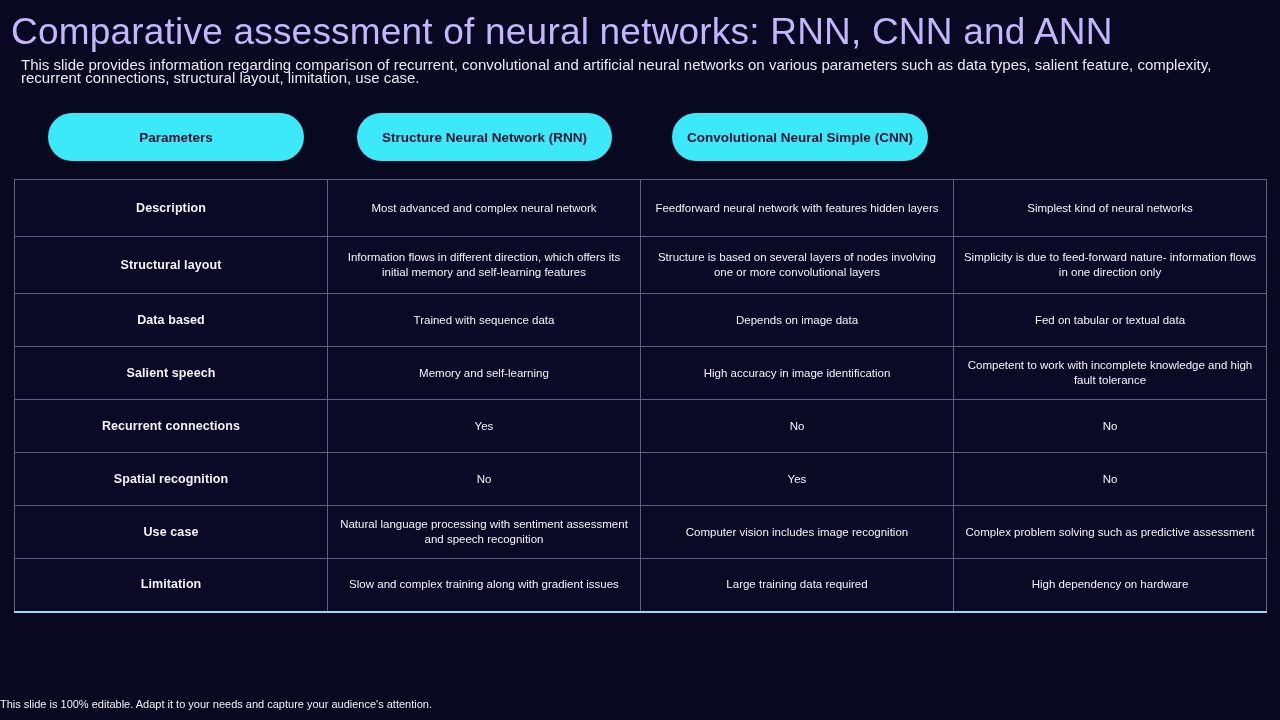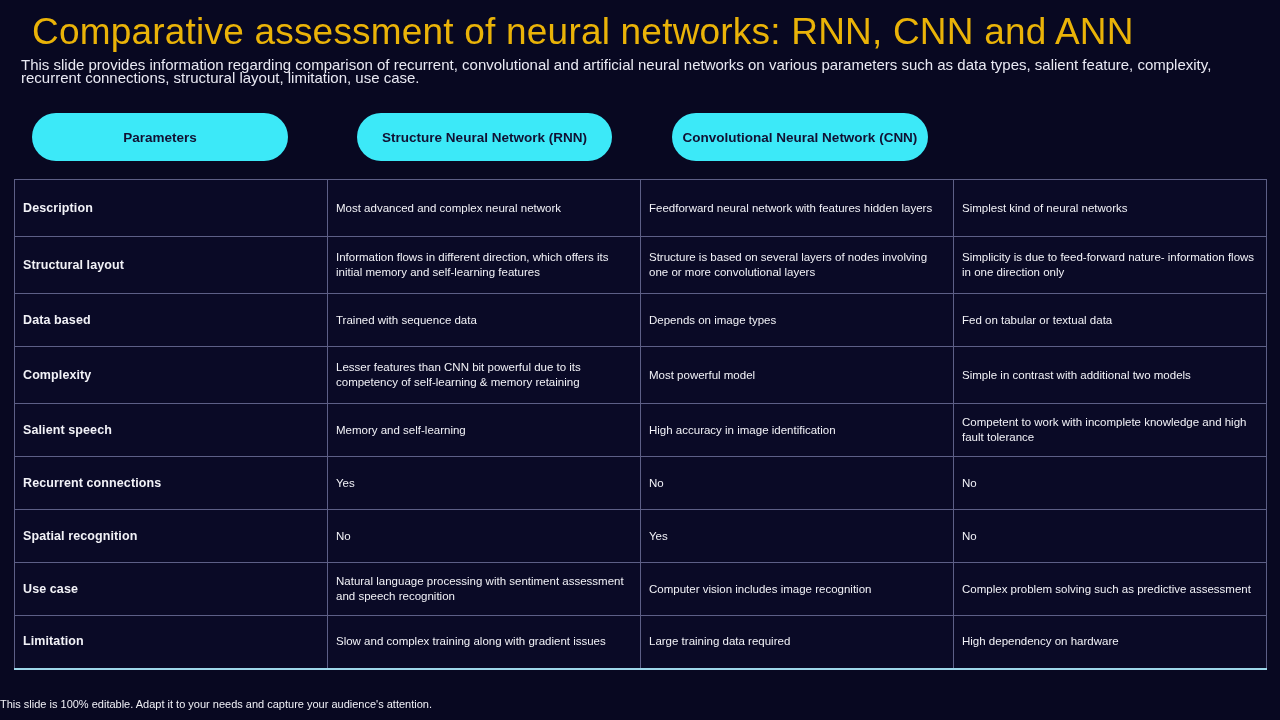--- a/index.html
+++ b/index.html
@@ -17,28 +17,28 @@
   }
   .slide {
     position: absolute;
     inset: 0;
     background: #080821;
   }
 
   
   .title {
     position: absolute;
-    left: 32px;
+    left: 11px;
     top: 6px;
     width: 1240px;
     font-size: 37px;
     font-weight: 300;
     letter-spacing: 0.2px;
     line-height: 52px;
-    color: #eab308;
+    color: #c4b5fd;
     white-space: nowrap;
   }
   .subtitle {
     position: absolute;
     left: 21px;
     top: 58px;
     width: 1226px;
     font-size: 15px;
     line-height: 13px;
     color: #e9e9f3;
@@ -62,38 +62,38 @@
     display: flex;
     align-items: center;
     justify-content: center;
     text-align: center;
     font-size: 13.5px;
     font-weight: bold;
     line-height: 17px;
     box-sizing: border-box;
     padding: 0 10px;
   }
-  .pill-0 { left: 32px;  width: 256px; }
+  .pill-0 { left: 48px;  width: 256px; }
   .pill-1 { left: 357px; width: 255px; }
   .pill-2 { left: 672px; width: 256px; }
   .pill-3 { left: 988px; width: 255px; }
 
   
   .table {
     position: absolute;
     left: 14px;
     top: 179px;
     width: 1252px;
     border-collapse: collapse;
     table-layout: fixed;
   }
   .table td {
     border: 1px solid #5d5f86;
     vertical-align: middle;
-    text-align: left;
+    text-align: center;
     padding: 4px 8px;
     color: #f2f2f7;
     font-size: 11.5px;
     line-height: 15px;
     background: #0a0a26;
   }
   .table tr:last-child td {
     border-bottom: 2px solid #9fd8ea;
   }
   .table td.param {
@@ -124,21 +124,21 @@
 <body>
 
 <div class="slide">
 
   <div class="title">Comparative assessment of neural networks: RNN, CNN and ANN</div>
   <div class="subtitle">This slide provides information regarding comparison of recurrent, convolutional and artificial neural networks on various parameters such as data types, salient feature, complexity, recurrent connections, structural layout, limitation, use case.</div>
 
   <div class="pill-row">
     <div class="pill pill-0">Parameters</div>
     <div class="pill pill-1">Structure Neural Network (RNN)</div>
-    <div class="pill pill-2">Convolutional Neural Network (CNN)</div>
+    <div class="pill pill-2">Convolutional Neural Simple (CNN)</div>
   </div>
 
   <table class="table">
     <colgroup>
       <col class="c0">
         <col class="c1">
         <col class="c2">
         <col class="c3">
     </colgroup>
     <tbody>
@@ -150,28 +150,22 @@
       </tr>
       <tr class="r-tall">
         <td class="param">Structural layout</td>
         <td>Information flows in different direction, which offers its initial memory and self-learning features</td>
         <td>Structure is based on several layers of nodes involving one or more convolutional layers</td>
         <td>Simplicity is due to feed-forward nature- information flows in one direction only</td>
       </tr>
       <tr class="r-short">
         <td class="param">Data based</td>
         <td>Trained with sequence data</td>
-        <td>Depends on image types</td>
+        <td>Depends on image data</td>
         <td>Fed on tabular or textual data</td>
-      </tr>
-      <tr class="r-tall">
-        <td class="param">Complexity</td>
-        <td>Lesser features than CNN bit powerful due to its competency of self-learning &amp; memory retaining</td>
-        <td>Most powerful model</td>
-        <td>Simple in contrast with additional two models</td>
       </tr>
       <tr class="r-short">
         <td class="param">Salient speech</td>
         <td>Memory and self-learning</td>
         <td>High accuracy in image identification</td>
         <td>Competent to work with incomplete knowledge and high fault tolerance</td>
       </tr>
       <tr class="r-short">
         <td class="param">Recurrent connections</td>
         <td>Yes</td>

